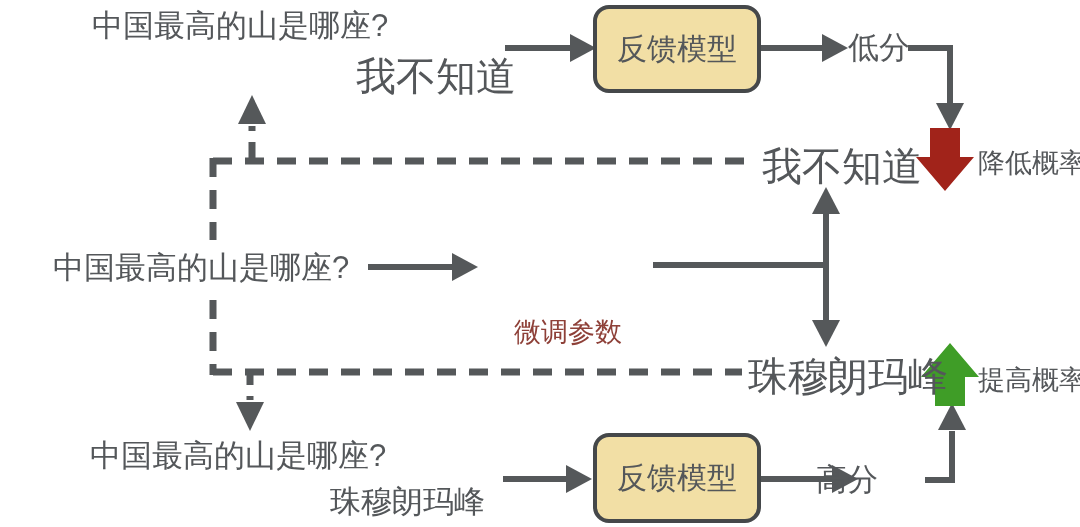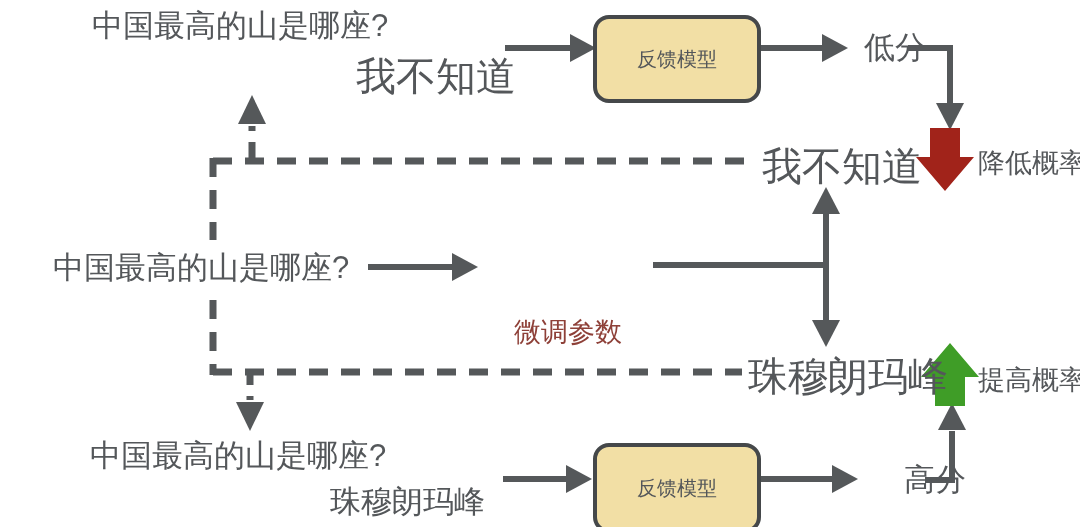--- a/index.html
+++ b/index.html
@@ -34,23 +34,22 @@
   .t31{font-size:31px;}
   .t32{font-size:40px;}
   .t27{font-size:27px;}
   .finetune{color:var(--finetune-text);}
   .node{
     position:absolute;
     border:4px solid var(--box-border);
     border-radius:16px;
     display:flex;align-items:center;justify-content:center;
     color:var(--text-gray);
-    font-size:20px;font-weight:500;
+    font-size:30px;font-weight:500;
     white-space:nowrap;
-    margin-top:10px;
   }
   .node.feedback{background:var(--feedback-box-fill);}
   .node.language{background:var(--language-box-fill);}
   .fb-top{left:593px;top:5px;width:168px;height:88px;}
   .lm{left:482px;top:218px;width:171px;height:90px;}
   .fb-bottom{left:593px;top:433px;width:168px;height:90px;}
 </style>
 </head>
 <body>
 
@@ -117,29 +116,29 @@
     </g>
 
     <polygon points="950,343 921,377 935,377 935,406 965,406 965,377 979,377" fill="var(--green-arrow)"></polygon>
   </svg>
 
   <div class="label t31" style="left:92px;top:8px;">中国最高的山是哪座?</div>
   <div class="label t32" style="left:356px;top:53px;">我不知道</div>
   <div class="node feedback fb-top">
     <span>反馈模型</span>
   </div>
-  <div class="label t31" style="left:848px;top:30px;margin-left:16px;">低分</div>
+  <div class="label t31" style="left:848px;top:30px;">低分</div>
   <div class="label t27" style="left:978px;top:148px;">降低概率</div>
 
   <div class="label t32" style="left:762px;top:143px;">我不知道</div>
   <div class="label t31" style="left:53px;top:250px;">中国最高的山是哪座?</div>
   <div class="label t27 finetune" style="left:514px;top:317px;text-align:right;">微调参数</div>
   <div class="label t32" style="left:748px;top:353px;">珠穆朗玛峰</div>
 
   <div class="label t31" style="left:90px;top:438px;">中国最高的山是哪座?</div>
   <div class="label t31" style="left:330px;top:484px;">珠穆朗玛峰</div>
   <div class="node feedback fb-bottom">
     <span>反馈模型</span>
   </div>
-  <div class="label t31" style="left:904px;top:462px;text-align:right;">高分</div>
+  <div class="label t31" style="left:816px;top:462px;text-align:right;">高分</div>
   <div class="label t27" style="left:978px;top:365px;">提高概率</div>
 
 </div>
 
 </body></html>

